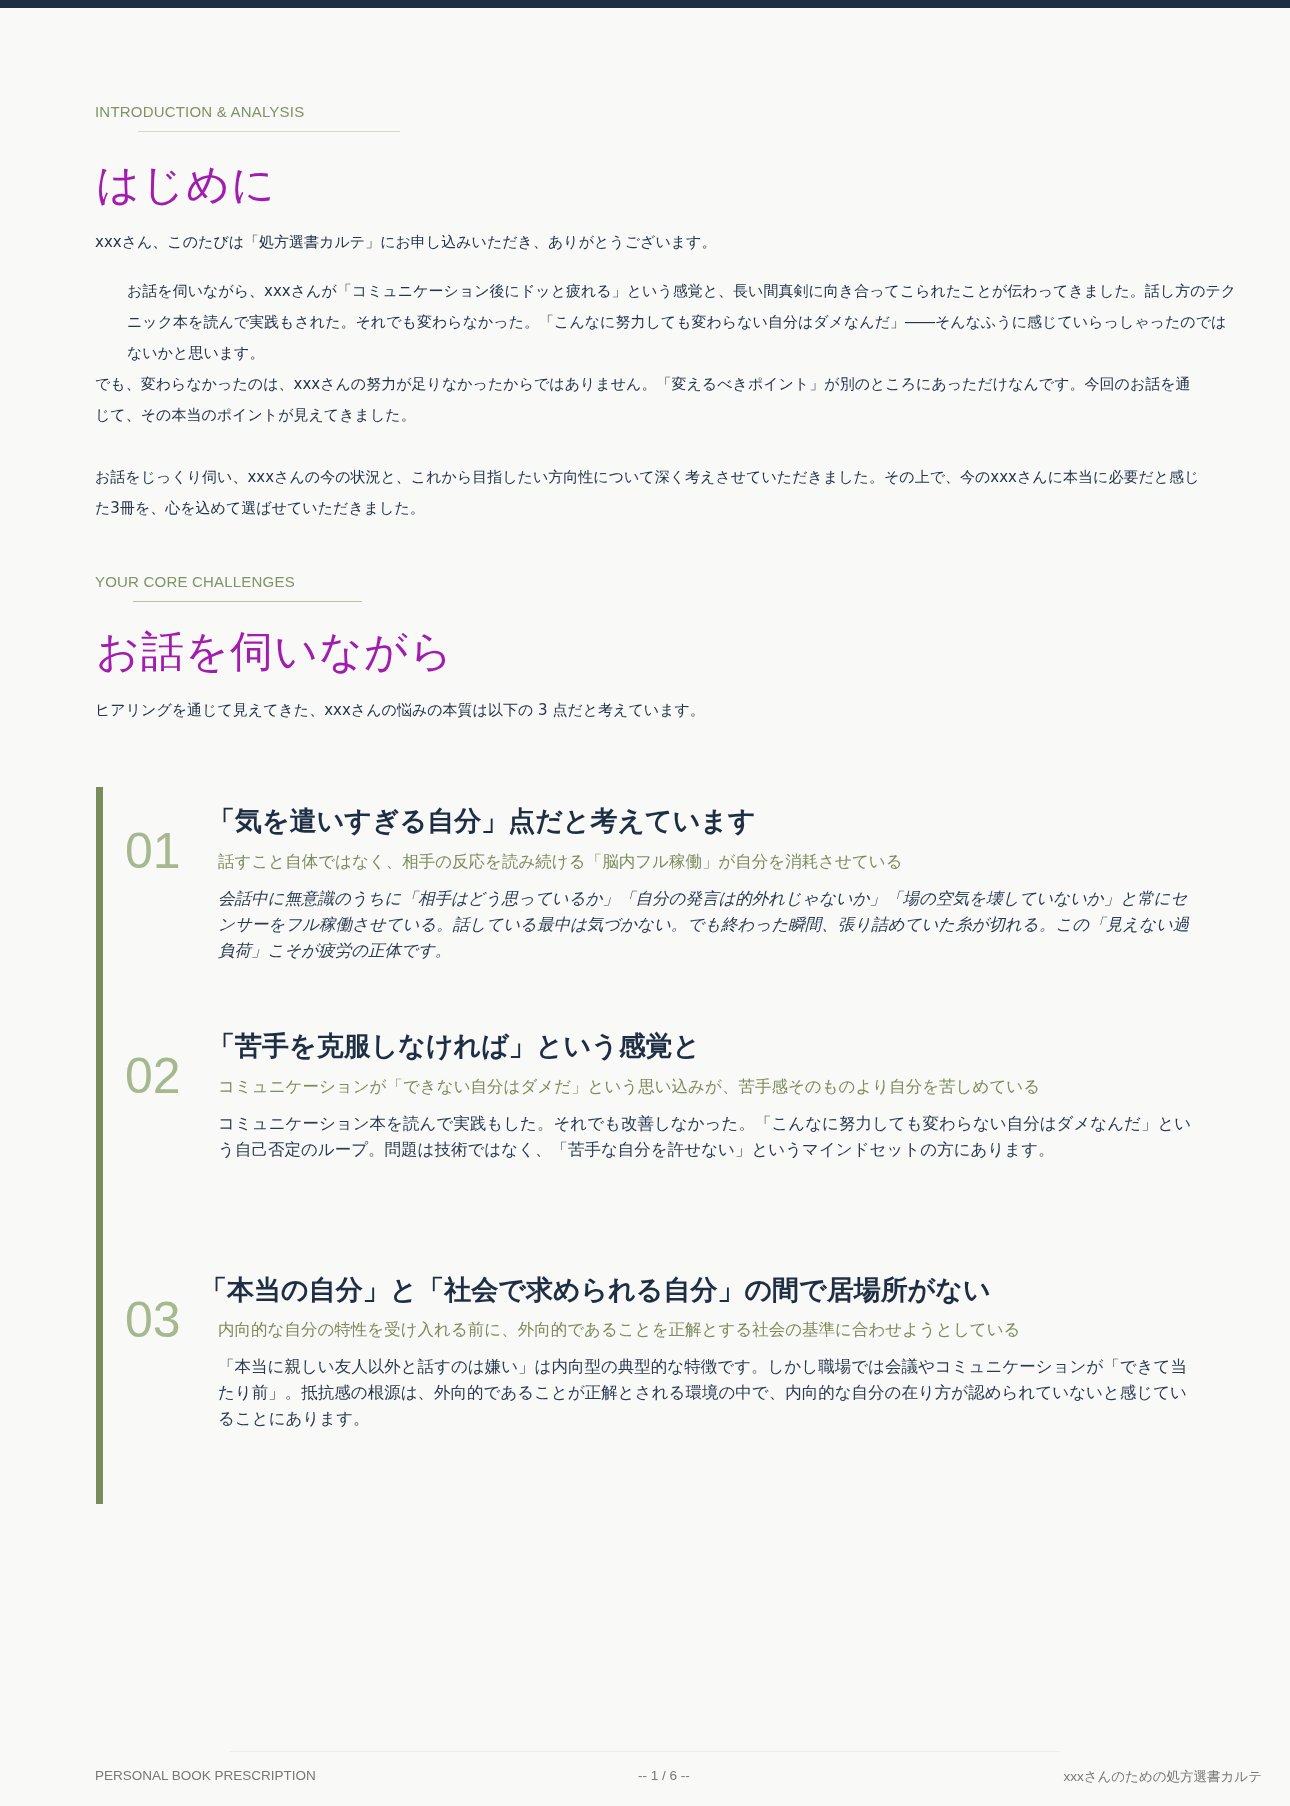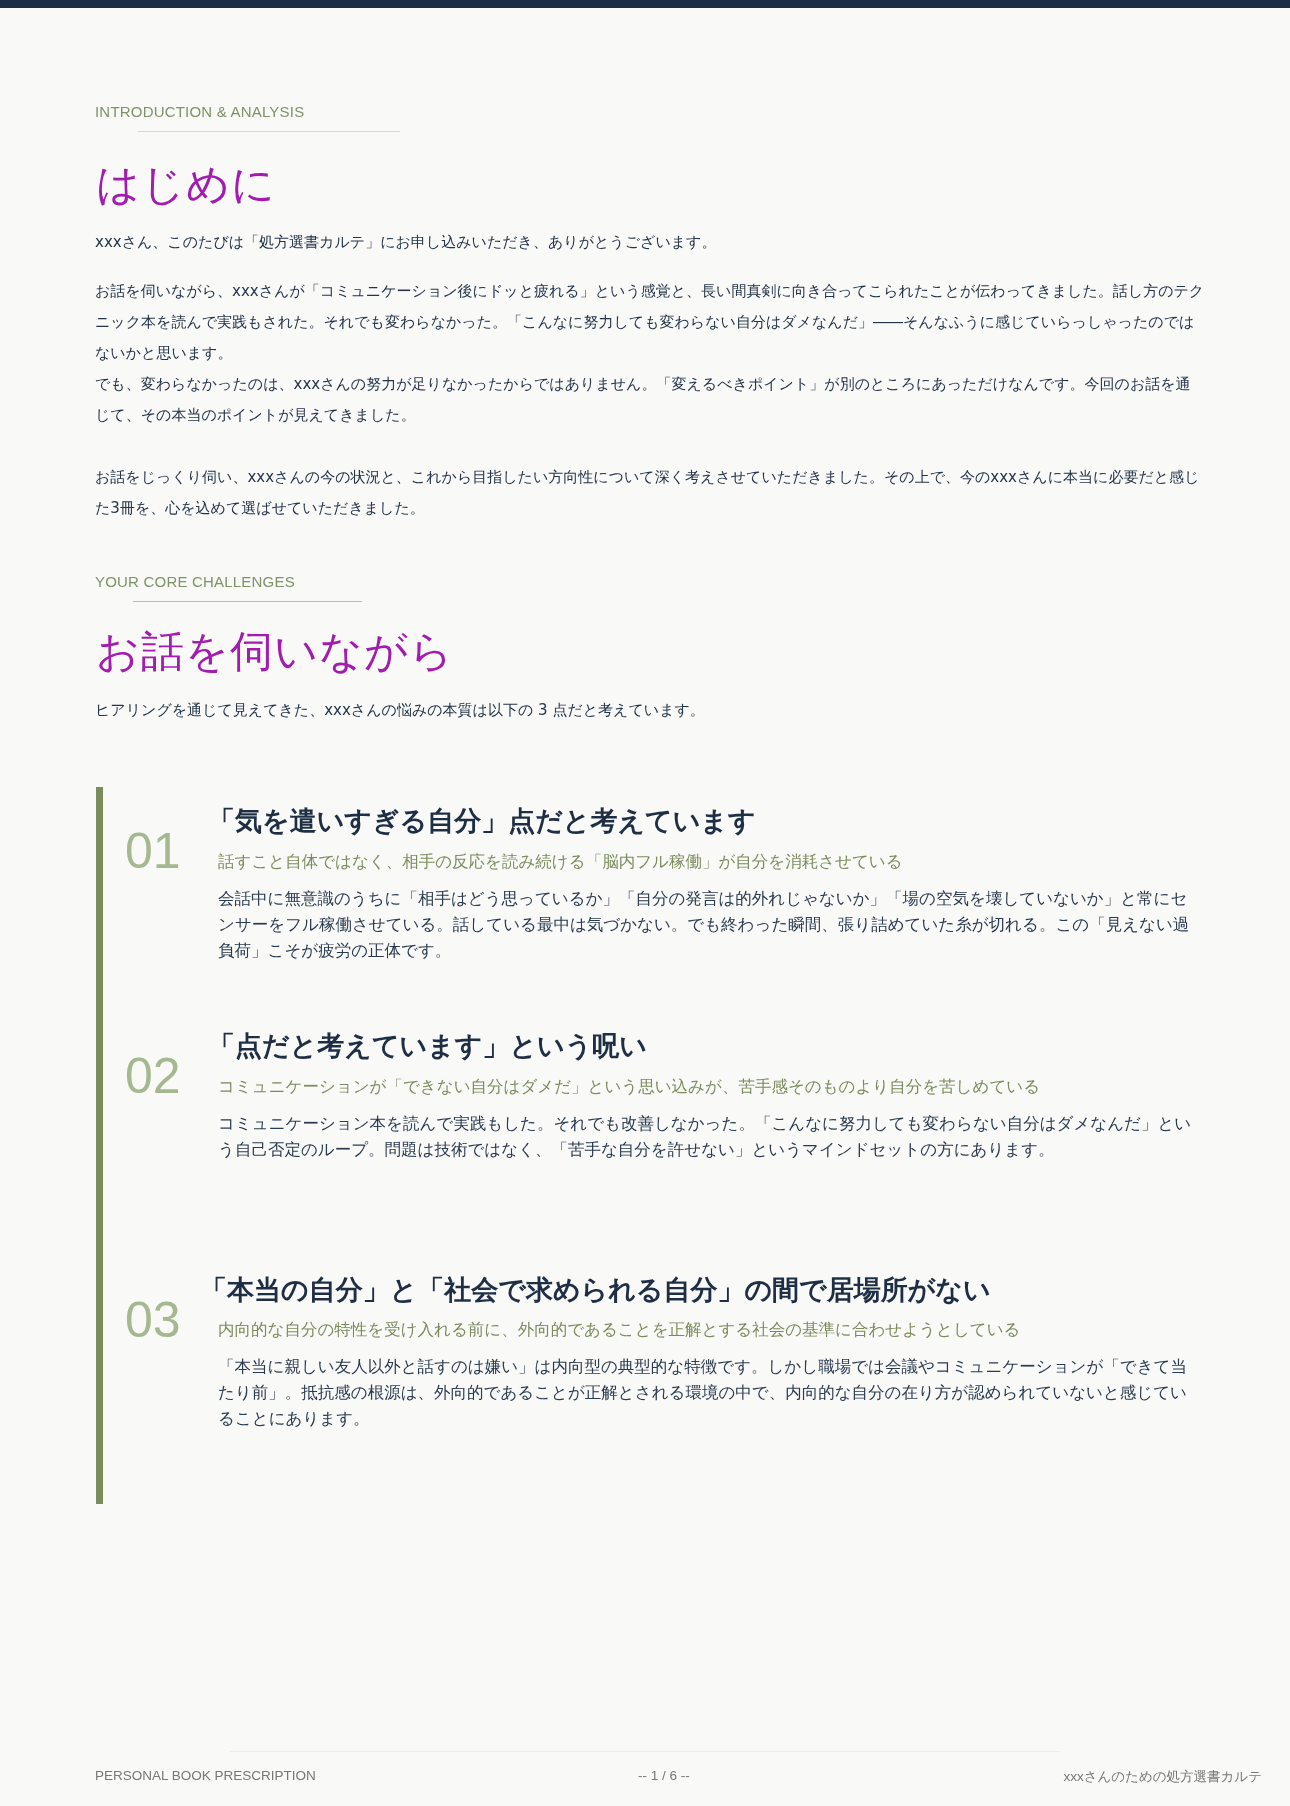--- a/index.html
+++ b/index.html
@@ -54,43 +54,43 @@
 <body>
 
 <div class="top-bar"></div>
 
 <section>
   <div class="eyebrow" style="top:103px;">INTRODUCTION &amp; ANALYSIS</div>
   <div class="eyebrow-rule" style="left:138px; top:131px; width:262px;"></div>
   <h1 class="h1" style="top:156px;">はじめに</h1>
 
   <p class="para" style="top:227px;">xxxさん、このたびは「処方選書カルテ」にお申し込みいただき、ありがとうございます。</p>
-  <p class="para" style="top:276px;">お話を伺いながら、xxxさんが「コミュニケーション後にドッと疲れる」という感覚と、長い間真剣に向き合ってこられたことが伝わってきました。話し方のテクニック本を読んで実践もされた。それでも変わらなかった。「こんなに努力しても変わらない自分はダメなんだ」――そんなふうに感じていらっしゃったのではないかと思います。</p>
+  <p class="para" style="top:276px;margin-left:32px;">お話を伺いながら、xxxさんが「コミュニケーション後にドッと疲れる」という感覚と、長い間真剣に向き合ってこられたことが伝わってきました。話し方のテクニック本を読んで実践もされた。それでも変わらなかった。「こんなに努力しても変わらない自分はダメなんだ」――そんなふうに感じていらっしゃったのではないかと思います。</p>
   <p class="para" style="top:369px;">でも、変わらなかったのは、xxxさんの努力が足りなかったからではありません。「変えるべきポイント」が別のところにあっただけなんです。今回のお話を通じて、その本当のポイントが見えてきました。</p>
   <p class="para" style="top:462px;">お話をじっくり伺い、xxxさんの今の状況と、これから目指したい方向性について深く考えさせていただきました。その上で、今のxxxさんに本当に必要だと感じた3冊を、心を込めて選ばせていただきました。</p>
 </section>
 
 <section>
   <div class="eyebrow" style="top:573px;">YOUR CORE CHALLENGES</div>
   <div class="eyebrow-rule" style="left:133px; top:601px; width:229px; background:#b9c2a5;"></div>
   <h1 class="h1" style="top:623px;">お話を伺いながら</h1>
   <p class="para" style="top:695px;">ヒアリングを通じて見えてきた、xxxさんの悩みの本質は以下の 3 点だと考えています。</p>
 
   <div class="challenge-bar"></div>
 
   <article>
     <div class="ch-num" style="top:798px;">01</div>
     <h2 class="ch-title" style="left:208px; top:803px;">「気を遣いすぎる自分」点だと考えています</h2>
     <div class="ch-sub" style="top:850px;">話すこと自体ではなく、相手の反応を読み続ける「脳内フル稼働」が自分を消耗させている</div>
-    <p class="ch-body" style="top:886px;">会話中に無意識のうちに「相手はどう思っているか」「自分の発言は的外れじゃないか」「場の空気を壊していないか」と常にセンサーをフル稼働させている。話している最中は気づかない。でも終わった瞬間、張り詰めていた糸が切れる。この「見えない過負荷」こそが疲労の正体です。</p>
+    <p class="ch-body" style="top:886px;font-style:italic;">会話中に無意識のうちに「相手はどう思っているか」「自分の発言は的外れじゃないか」「場の空気を壊していないか」と常にセンサーをフル稼働させている。話している最中は気づかない。でも終わった瞬間、張り詰めていた糸が切れる。この「見えない過負荷」こそが疲労の正体です。</p>
   </article>
 
   <article>
     <div class="ch-num" style="top:1023px;">02</div>
-    <h2 class="ch-title" style="left:208px; top:1028px;">「点だと考えています」という呪い</h2>
+    <h2 class="ch-title" style="left:208px; top:1028px;">「苦手を克服しなければ」という感覚と</h2>
     <div class="ch-sub" style="top:1075px;text-align:center;">コミュニケーションが「できない自分はダメだ」という思い込みが、苦手感そのものより自分を苦しめている</div>
     <p class="ch-body" style="top:1111px;">コミュニケーション本を読んで実践もした。それでも改善しなかった。「こんなに努力しても変わらない自分はダメなんだ」という自己否定のループ。問題は技術ではなく、「苦手な自分を許せない」というマインドセットの方にあります。</p>
   </article>
 
   <article>
     <div class="ch-num" style="top:1267px;">03</div>
     <h2 class="ch-title" style="left:200px; top:1272px;">「本当の自分」と「社会で求められる自分」の間で居場所がない</h2>
     <div class="ch-sub" style="top:1318px;">内向的な自分の特性を受け入れる前に、外向的であることを正解とする社会の基準に合わせようとしている</div>
     <p class="ch-body" style="top:1354px;">「本当に親しい友人以外と話すのは嫌い」は内向型の典型的な特徴です。しかし職場では会議やコミュニケーションが「できて当たり前」。抵抗感の根源は、外向的であることが正解とされる環境の中で、内向的な自分の在り方が認められていないと感じていることにあります。</p>
   </article>

